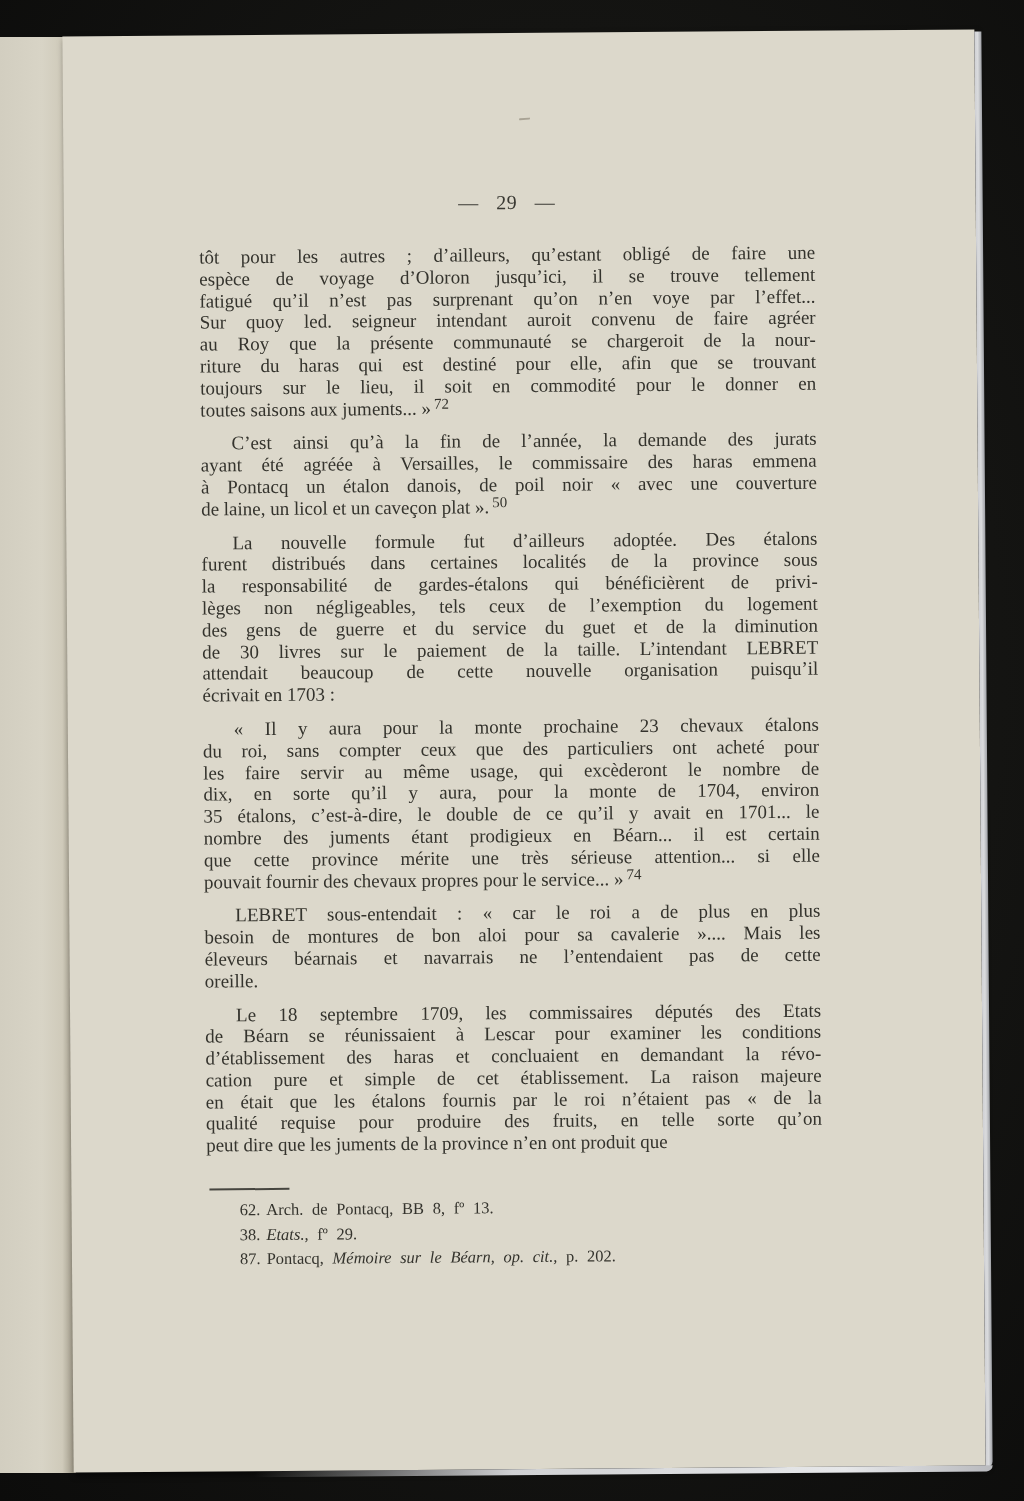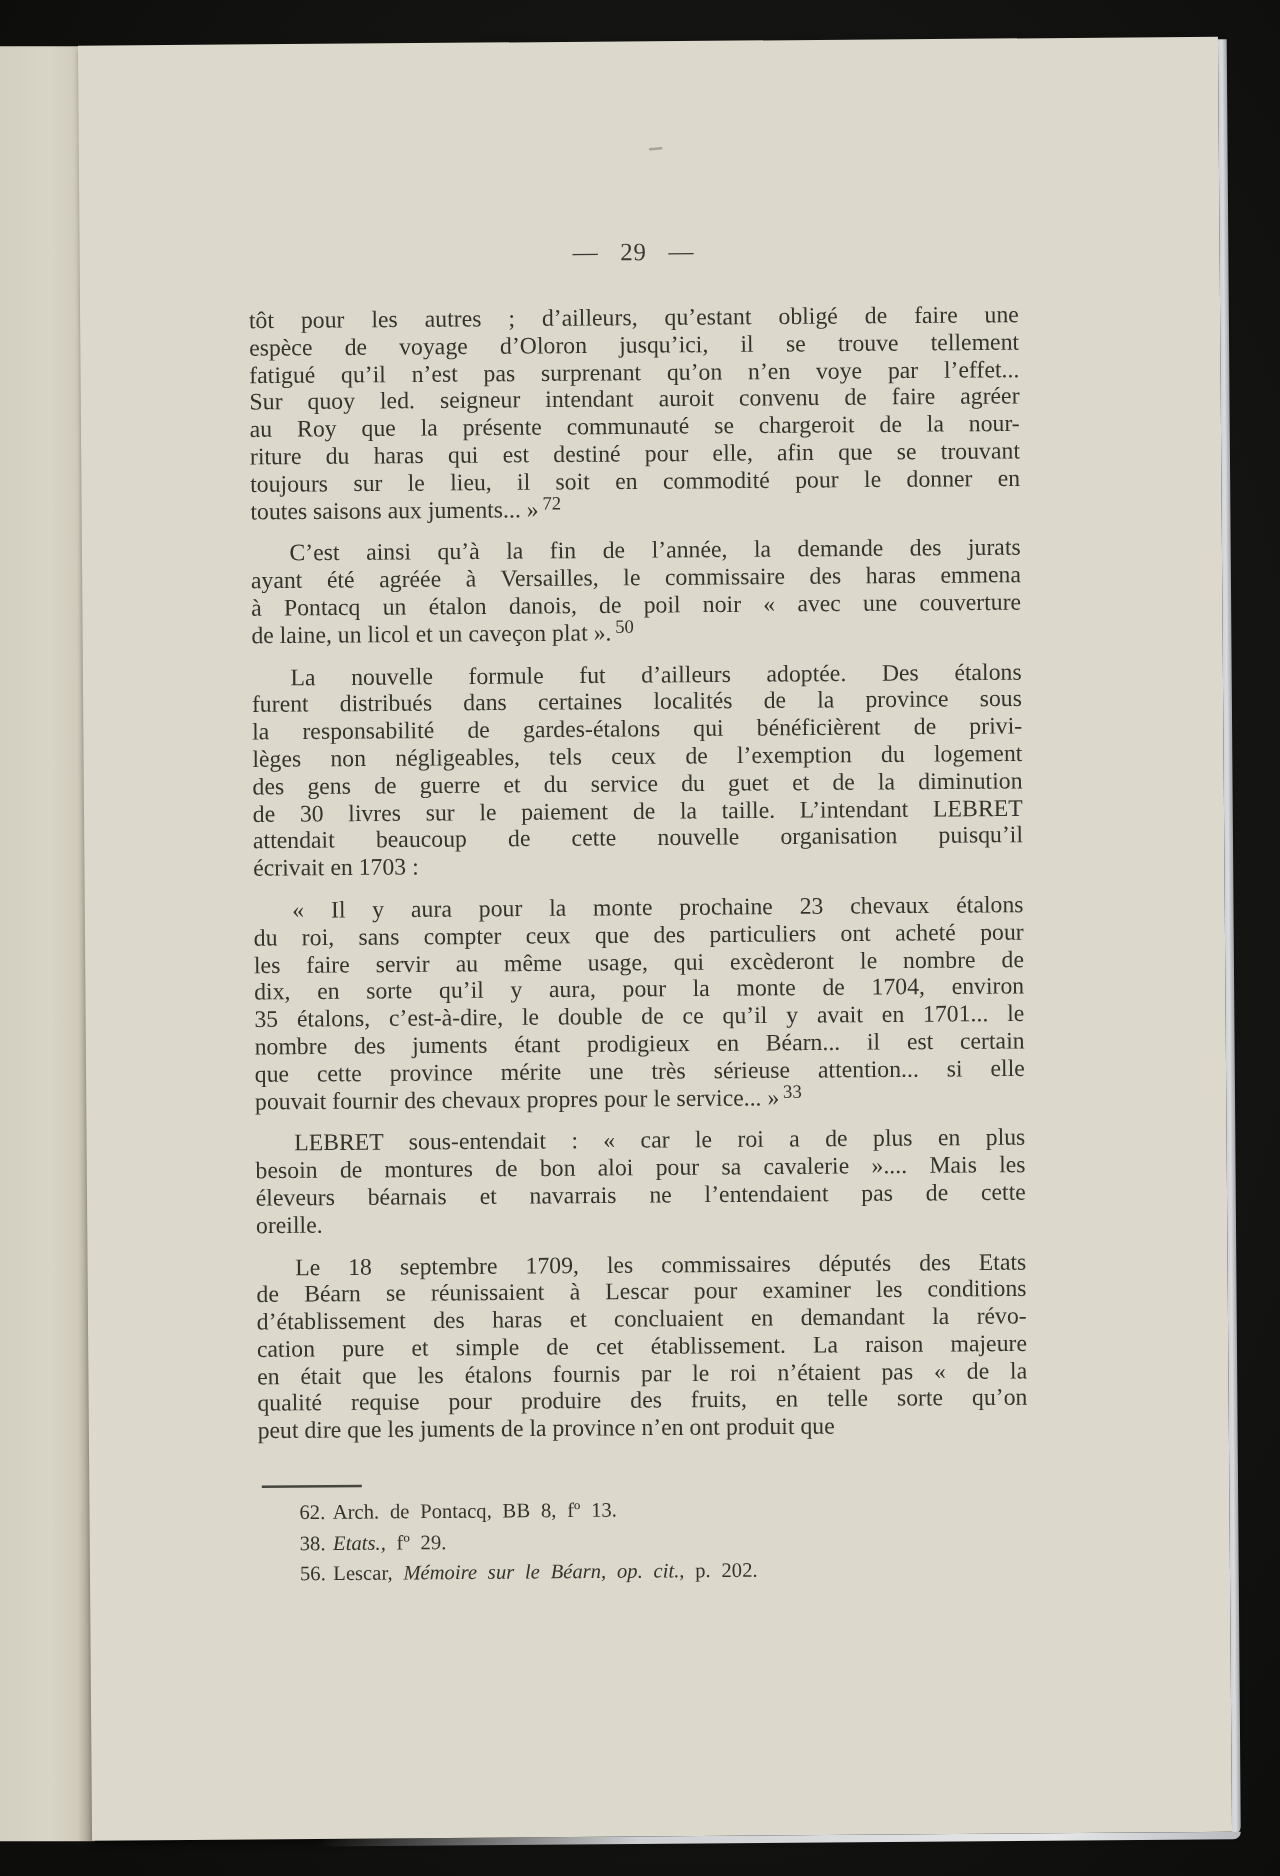--- a/index.html
+++ b/index.html
@@ -105,21 +105,21 @@
         <div class="line">écrivait en 1703 :</div>
       </div>
     <div class="para indent">
         <div class="line just first">« Il y aura pour la monte prochaine 23 chevaux étalons</div>
         <div class="line just">du roi, sans compter ceux que des particuliers ont acheté pour</div>
         <div class="line just">les faire servir au même usage, qui excèderont le nombre de</div>
         <div class="line just">dix, en sorte qu’il y aura, pour la monte de 1704, environ</div>
         <div class="line just">35 étalons, c’est-à-dire, le double de ce qu’il y avait en 1701... le</div>
         <div class="line just">nombre des juments étant prodigieux en Béarn... il est certain</div>
         <div class="line just">que cette province mérite une très sérieuse attention... si elle</div>
-        <div class="line">pouvait fournir des chevaux propres pour le service... »<sup class="fnref">33</sup></div>
+        <div class="line">pouvait fournir des chevaux propres pour le service... »<sup class="fnref">74</sup></div>
       </div>
     <div class="para indent">
         <div class="line just first">LEBRET sous-entendait : « car le roi a de plus en plus</div>
         <div class="line just">besoin de montures de bon aloi pour sa cavalerie ».... Mais les</div>
         <div class="line just">éleveurs béarnais et navarrais ne l’entendaient pas de cette</div>
         <div class="line">oreille.</div>
       </div>
     <div class="para indent">
         <div class="line just first">Le 18 septembre 1709, les commissaires députés des Etats</div>
         <div class="line just">de Béarn se réunissaient à Lescar pour examiner les conditions</div>
@@ -133,16 +133,16 @@
 
   <div class="foot">
     <div class="foot-rule"></div>
     <div class="footnote">
       <span class="fn-num">62.</span><span>Arch. de Pontacq, BB 8, fº 13.</span>
     </div>
     <div class="footnote">
       <span class="fn-num">38.</span><i>Etats.,</i><span> fº 29.</span>
     </div>
     <div class="footnote">
-      <span class="fn-num">56.</span><span>Lescar, </span><i>Mémoire sur le Béarn, op. cit.,</i><span> p. 202.</span>
+      <span class="fn-num">87.</span><span>Pontacq, </span><i>Mémoire sur le Béarn, op. cit.,</i><span> p. 202.</span>
     </div>
   </div>
 </div>
 
 </body></html>

